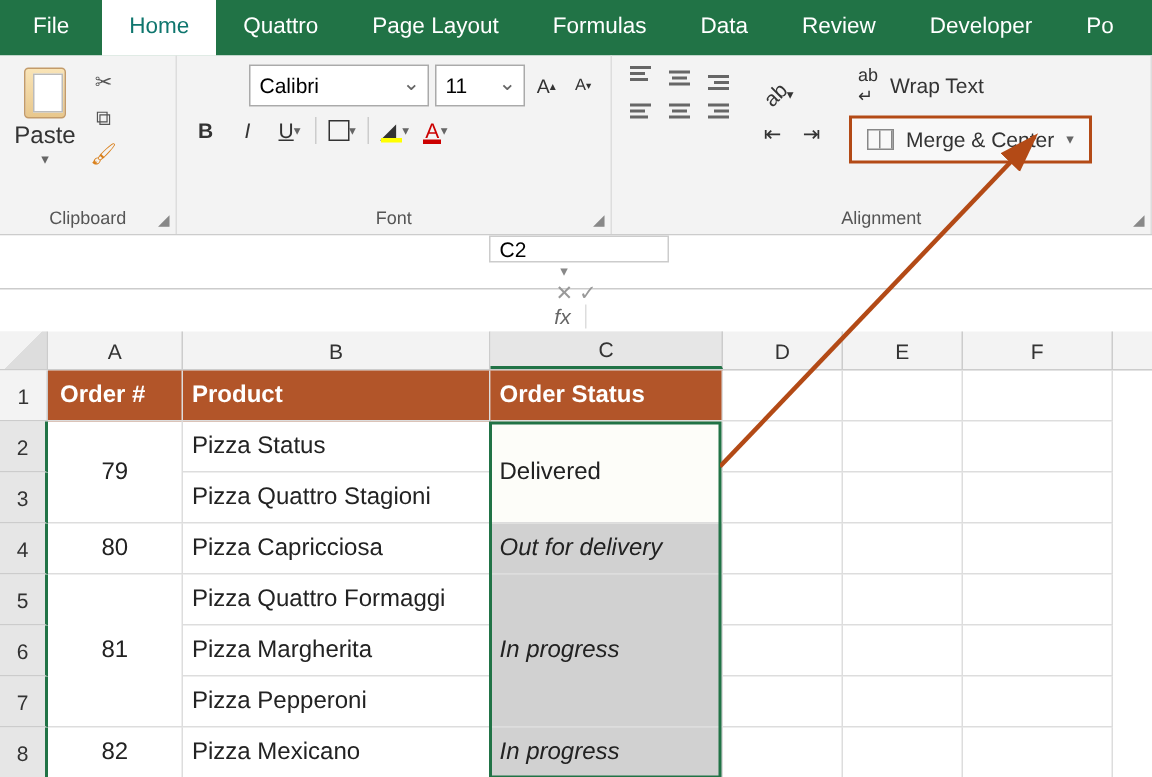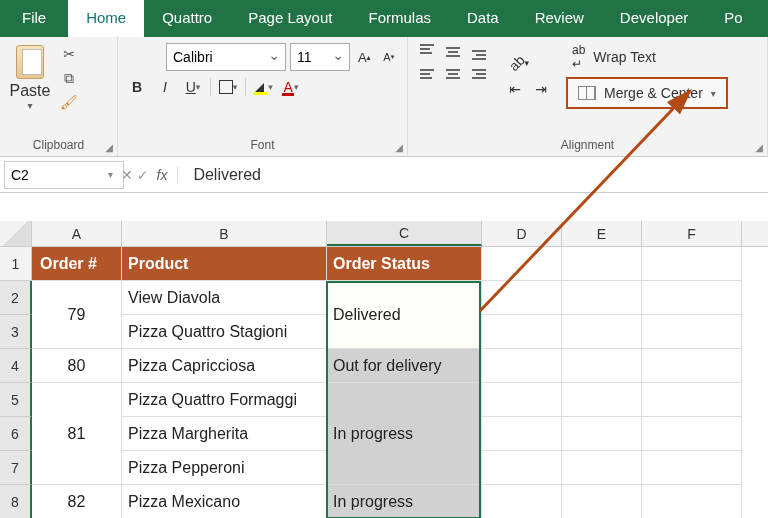--- a/index.html
+++ b/index.html
@@ -32,21 +32,21 @@
   .fmt-btn { width: 22px; height: 20px; display: flex; align-items: center; justify-content: center; color: #333; font-size: 14px; }
   .align-grid { display: grid; grid-template-columns: repeat(3, 22px); gap: 4px; }
   .align-btn { width:22px; height:18px; display:flex; align-items:center; justify-content:center; }
   .merge-btn { display:flex; align-items:center; gap:8px; padding:4px 10px; border:2px solid #b34a16; background:#f8f8f8; height:32px; font-size:14px; color:#333; }
   .merge-icon { width:18px; height:14px; border:1px solid #888; display:grid; grid-template-columns:1fr 1fr; }
   .merge-icon span { border-right:1px solid #888; }
   .wrap-btn { display:flex; align-items:center; gap:8px; padding:4px 6px; height:28px; font-size:14px; color:#333; }
   .align-col { display:flex; flex-direction:column; gap:6px; }
 
   
-  .formula-bar { display:flex; align-items:center; height:36px; border-bottom:1px solid #ccc; background:#fff; }
+  .formula-bar { display:flex; align-items:center; height:36px; border-bottom:1px solid #ccc; background:#fff;flex-direction:column; }
   .name-box { width:120px; height:28px; border:1px solid #ccc; padding:0 6px; font-size:14px; display:flex; align-items:center; margin-left:4px; }
   .fn-btns { display:flex; gap:4px; margin:0 8px; color:#999; font-size:14px; }
   .fx { font-style:italic; color:#666; margin-right:7px; font-size:14px; border-right:1px solid #ddd; padding-right:10px; }
   .formula-input { flex:1; font-size:16px; color:#333; padding:4px 8px; }
 
   
   .grid { position: relative; }
   .col-heads { display:flex; height:26px; background:#f3f3f3; border-bottom:1px solid #ccc; font-size:14px; color:#333; }
   .sel-all { width:32px; border-right:1px solid #ccc; background:linear-gradient(135deg,#f3f3f3 50%,#ddd 50%); }
   .ch { display:flex; align-items:center; justify-content:center; border-right:1px solid #ccc; }
@@ -64,21 +64,21 @@
   .h1 { height:34px; } .hdata { height:34px; }
   .header-cell { background:#b25529; color:#fff; font-weight:bold; }
   .colA .cell { width:90px; justify-content:center; }
   .colB .cell { width:205px; }
   .colC .cell { width:155px; }
   .colD .cell, .colE .cell, .colF .cell { width:80px; }
   .colF .cell { width:100px; }
   .colA .header-cell { justify-content:flex-start; padding-left:8px; }
   .sel-border { border:2px solid #217346; position:absolute; pointer-events:none; }
   .sel-cell-C2 { background:#fdfdf9; }
-  .sel-range { background:#d1d1d1; }
+  .sel-range { background:#d1d1d1;font-style:italic; }
   .arrow { position:absolute; pointer-events:none; z-index:10; }
 
   .lines { display:flex; flex-direction:column; gap:2px; }
   .lines span { display:block; width:14px; height:2px; background:#666; }
   .lines.left span:nth-child(2){width:10px;} .lines.left span:nth-child(3){width:12px;}
   .lines.center span{margin:0 auto;} .lines.center span:nth-child(2){width:10px;}
   .lines.right span{margin-left:auto;} .lines.right span:nth-child(2){width:10px;}
 </style>
 </head>
 <body>
@@ -280,21 +280,21 @@
     <div class="data">
       <div class="col colA">
         <div class="cell h1 header-cell">Order #</div>
         <div class="cell hdata" style="height:68px;">79</div>
         <div class="cell hdata">80</div>
         <div class="cell hdata" style="height:102px;">81</div>
         <div class="cell hdata">82</div>
       </div>
       <div class="col colB">
         <div class="cell h1 header-cell">Product</div>
-        <div class="cell hdata">View Diavola</div>
+        <div class="cell hdata">Pizza Status</div>
         <div class="cell hdata">Pizza Quattro Stagioni</div>
         <div class="cell hdata">Pizza Capricciosa</div>
         <div class="cell hdata">Pizza Quattro Formaggi</div>
         <div class="cell hdata">Pizza Margherita</div>
         <div class="cell hdata">Pizza Pepperoni</div>
         <div class="cell hdata">Pizza Mexicano</div>
       </div>
       <div class="col colC" style="position:relative;">
         <div class="cell h1 header-cell">Order Status</div>
         <div class="cell hdata sel-cell-C2" style="height:68px;">Delivered</div>

